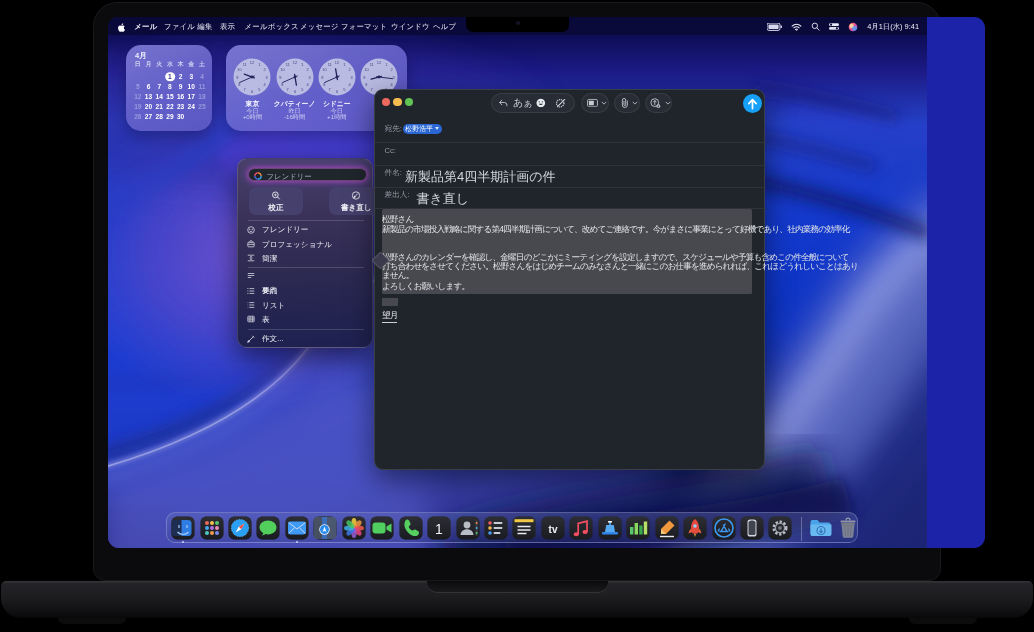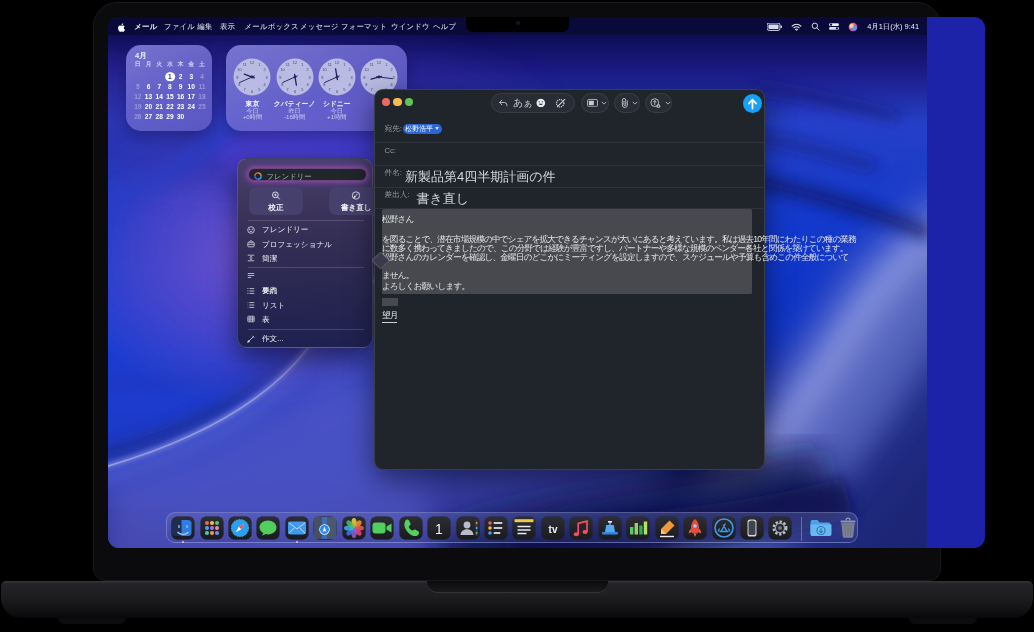--- a/index.html
+++ b/index.html
@@ -445,23 +445,23 @@
       <div class="fsep" style="top:74.5px"></div>
       <span class="flab" style="top:78.4px">件名:</span>
       <span class="fval" style="left:30px;top:78.4px">新製品第4四半期計画の件</span>
       <div class="fsep" style="top:96.5px"></div>
       <span class="flab" style="top:99.6px">差出人:</span>
       <span class="fval" style="left:41.4px;top:99.6px">書き直し</span>
       <div class="fsep" style="top:117.5px"></div>
       <div id="hl"></div>
         <div id="hl2"></div>
       <span class="bl" style="top:124px">松野さん</span>
-      <span class="bl" style="top:143.6px">を図ることで、潜在市場規模の中でシェアを拡大できるチャンスが大いにあると考えています。私は過去10年間にわたりこの種の業務</span>
-      <span class="bl" style="top:152.8px">に数多く携わってきましたので、この分野では経験が豊富ですし、パートナーや多様な規模のベンダー各社と関係を築けています。</span>
+      <span class="bl" style="top:134.4px">新製品の市場投入戦略に関する第4四半期計画について、改めてご連絡です。今がまさに事業にとって好機であり、社内業務の効率化</span>
       <span class="bl" style="top:162.0px">松野さんのカレンダーを確認し、金曜日のどこかにミーティングを設定しますので、スケジュールや予算も含めこの件全般について</span>
+      <span class="bl" style="top:170.8px">打ち合わせをさせてください。松野さんをはじめチームのみなさんと一緒にこのお仕事を進められれば、これほどうれしいことはあり</span>
       <span class="bl" style="top:179.6px">ません。</span>
       <span class="bl" style="top:191.1px">よろしくお願いします。</span>
       <span class="bl" style="top:220px;border-bottom:.8px solid #cdd1d6">望月</span>
     </div>
     <div id="dock">
       <svg width="0" height="0">
           <defs>
             <linearGradient id="tg" x1="0" y1="0" x2="0" y2="1">
               <stop offset="0" stop-color="#3a3b42"></stop>
               <stop offset="1" stop-color="#141519"></stop>

